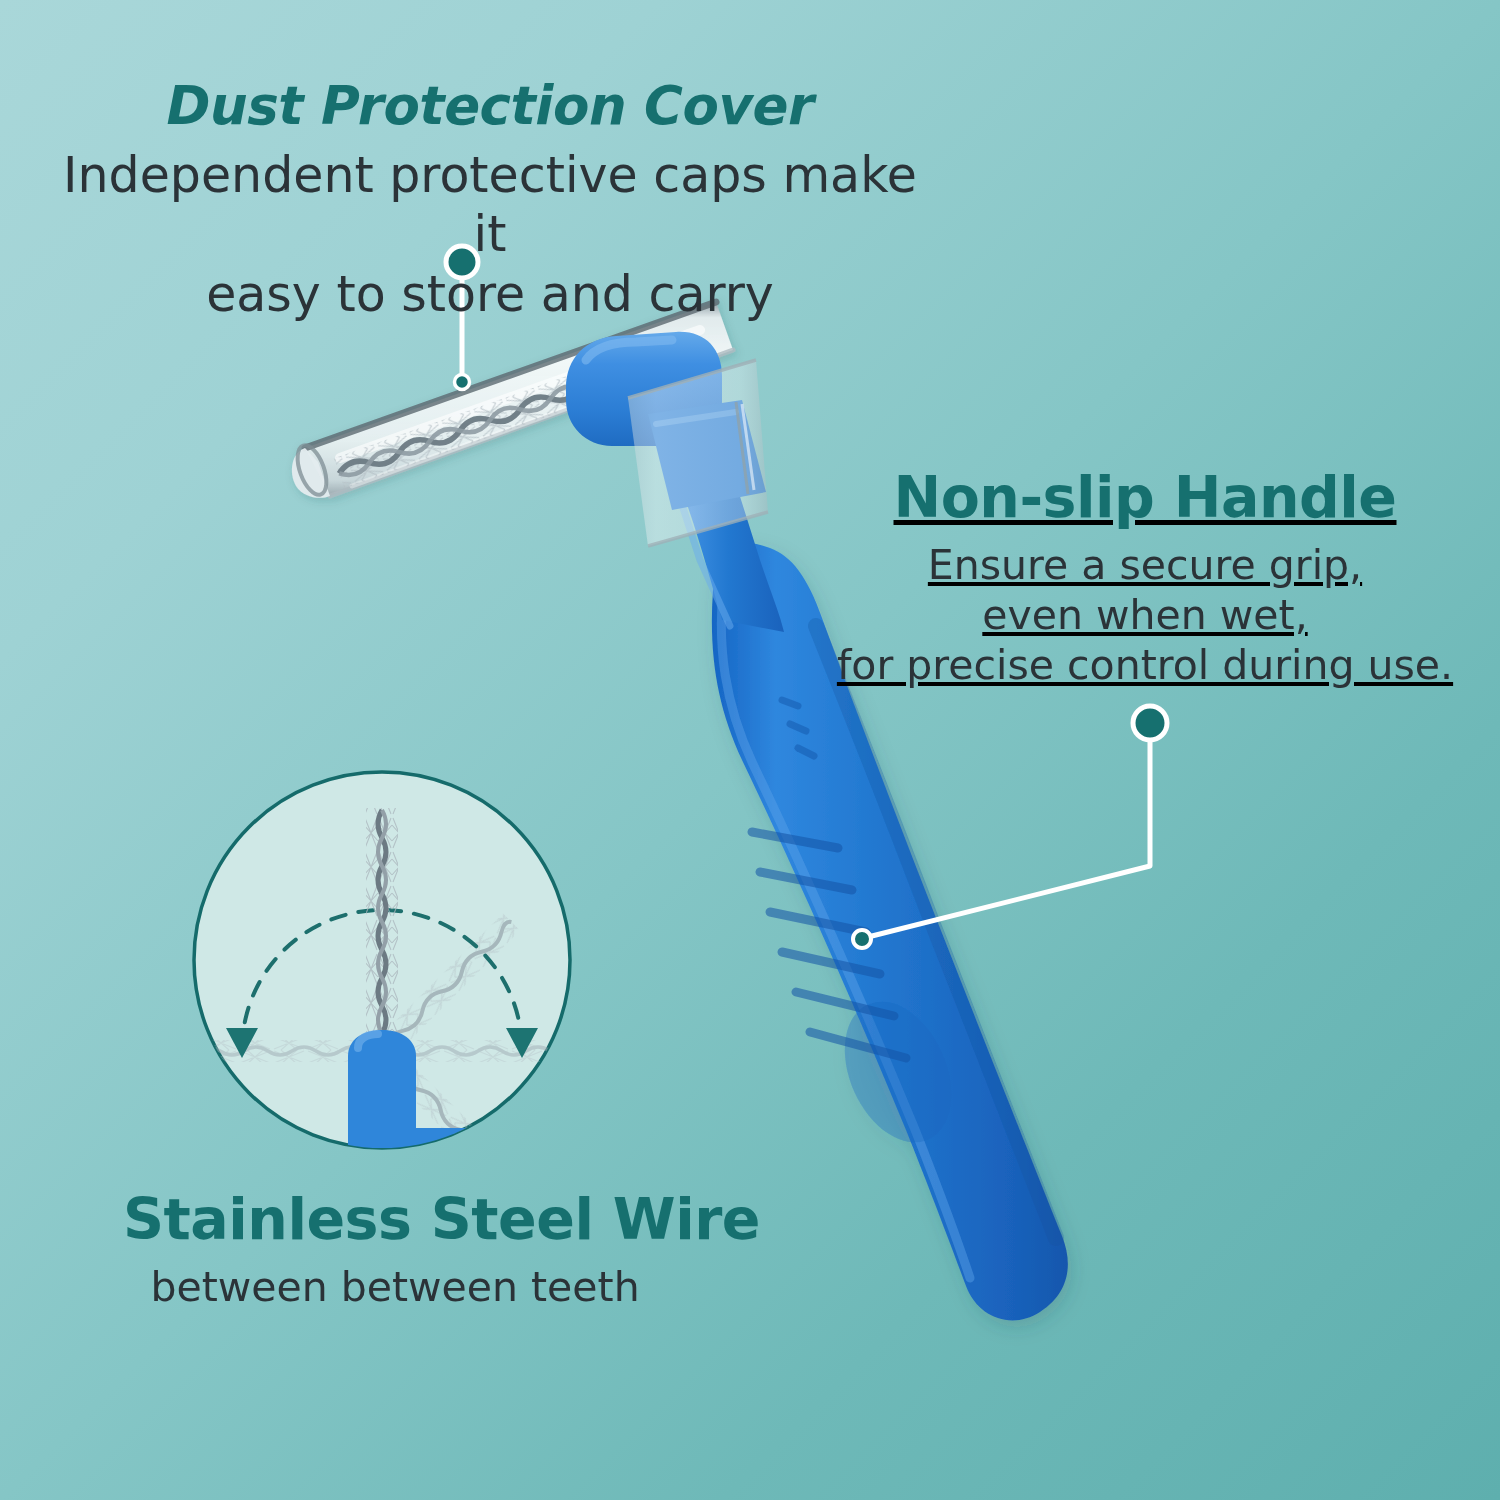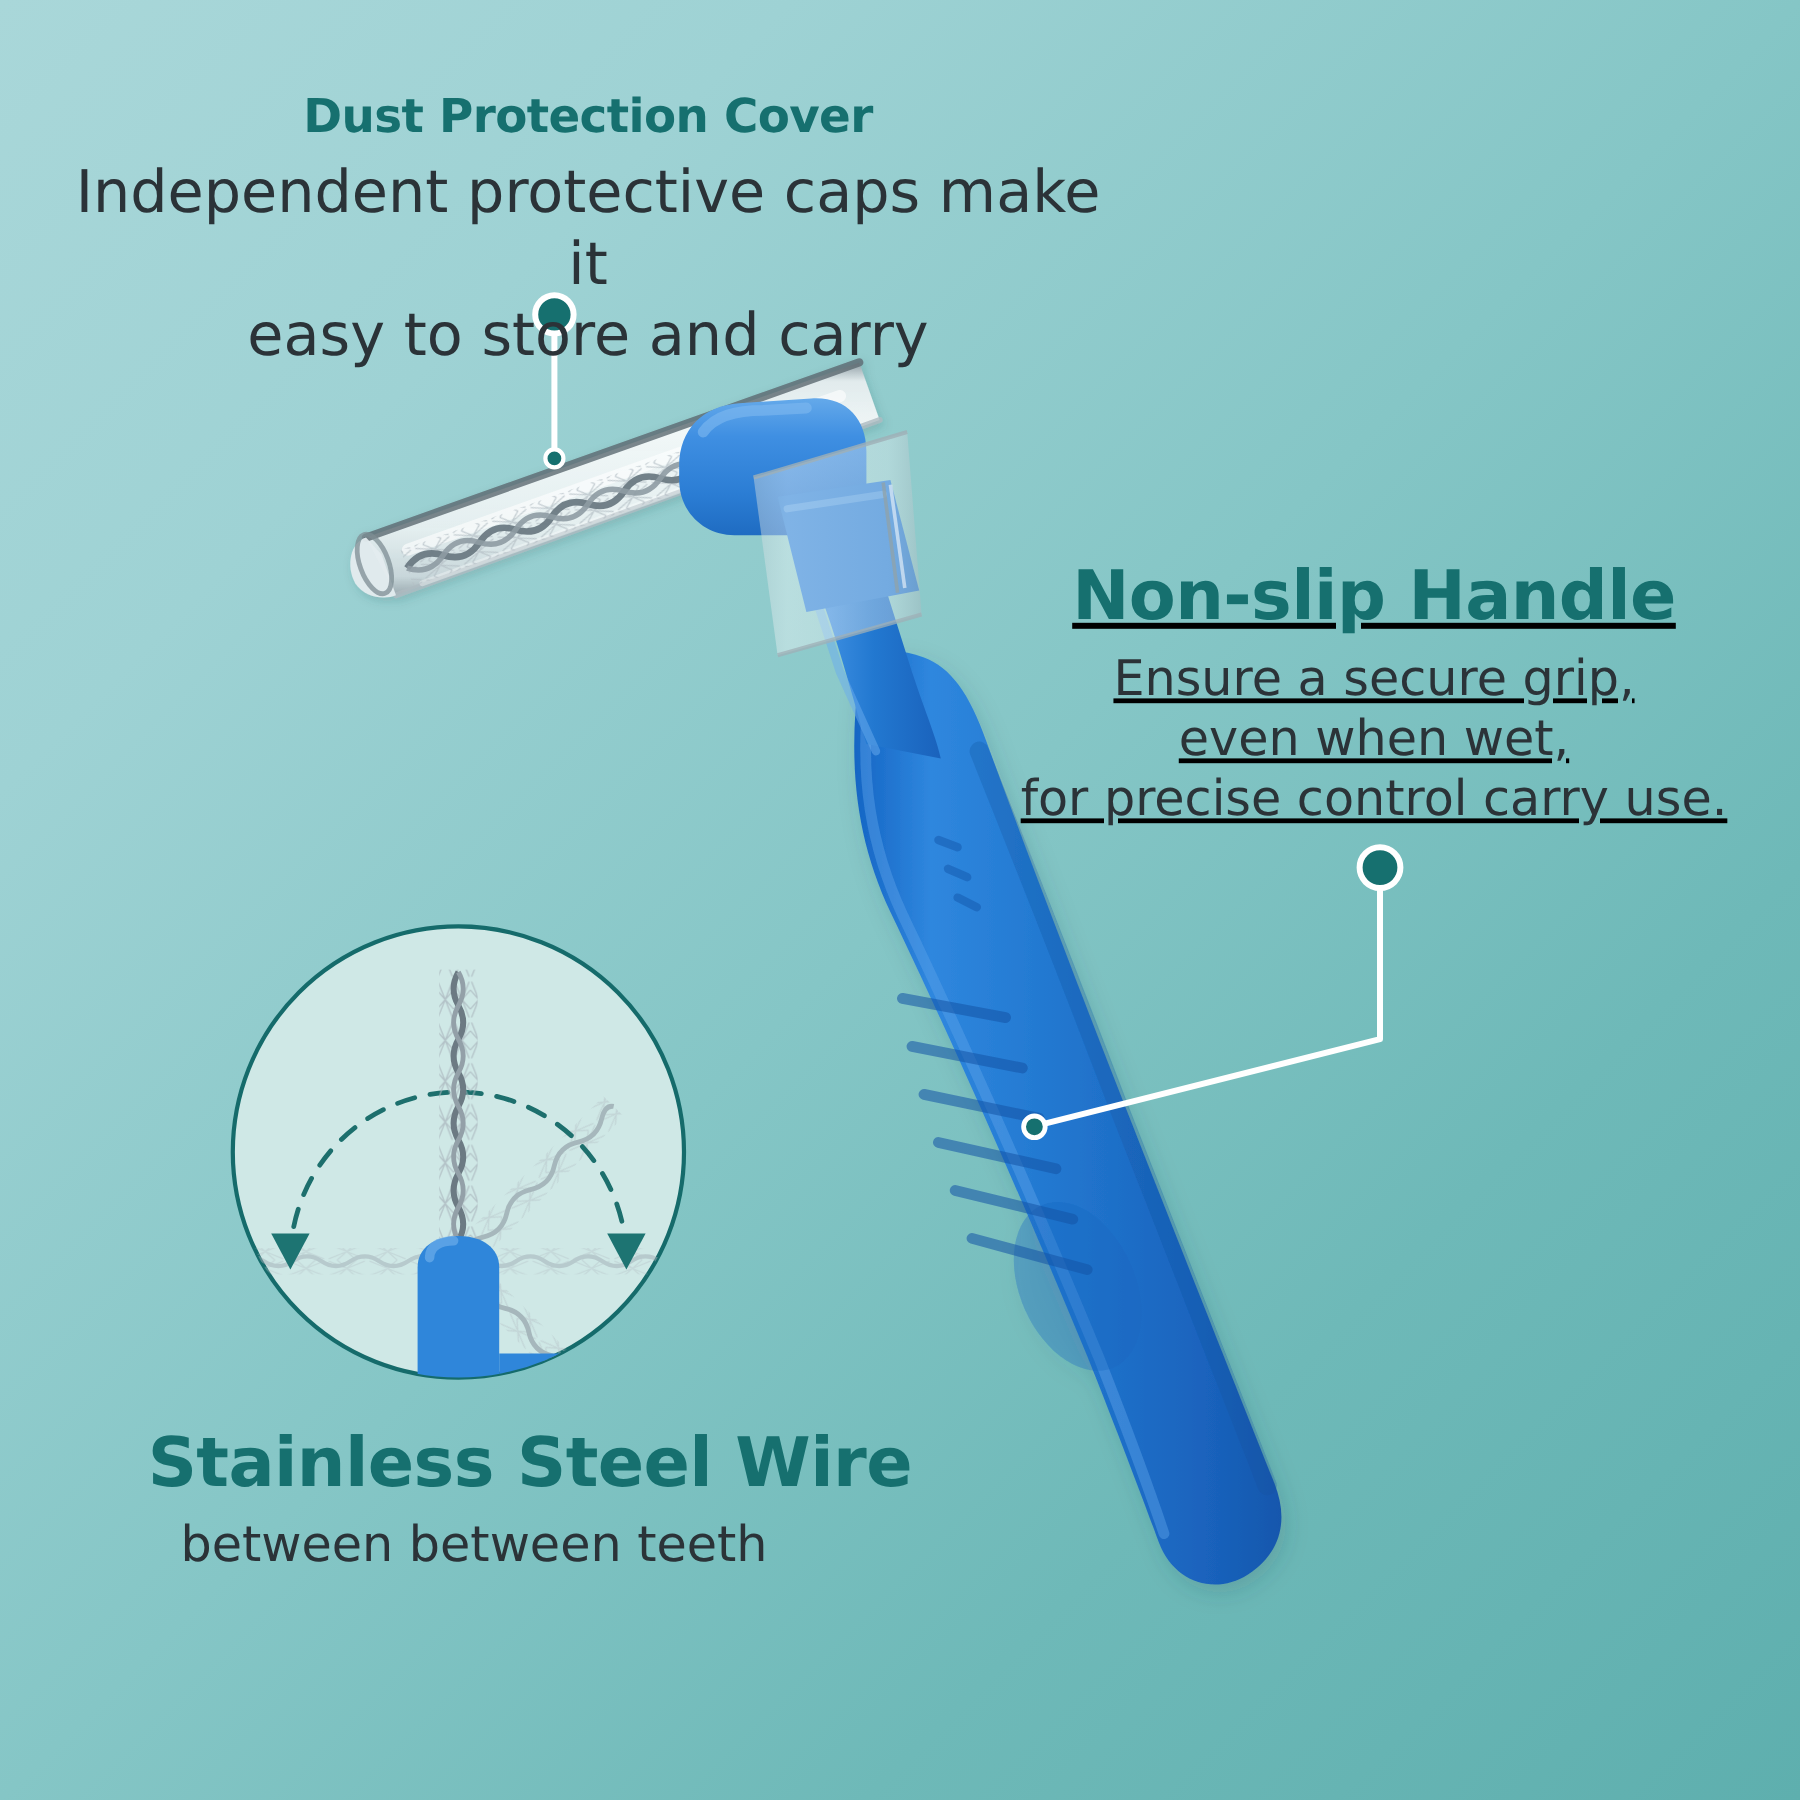--- a/index.html
+++ b/index.html
@@ -22,21 +22,21 @@
     line-height:1.05;
     white-space:nowrap;
   }
   .subline{
     color:#2b3338;
     line-height:1.22;
     font-weight:400;
   }
 
   #block-dust{left:40px;top:78px;width:900px;}
-  #block-dust .headline{font-size:39px;}
+  #block-dust .headline{font-size:53px;font-style:italic;}
   #block-dust .subline{font-size:49px;margin-top:12px;}
 
   #block-handle{left:790px;top:468px;width:710px;text-decoration:underline;}
   #block-handle .headline{font-size:57px;}
   #block-handle .subline{font-size:41px;margin-top:12px;}
 
   #block-wire{left:30px;top:1190px;width:730px;}
   #block-wire .headline{font-size:57px;text-align:right;}
   #block-wire .subline{font-size:41px;margin-top:12px;}
 
@@ -276,21 +276,21 @@
       <div>Independent protective caps make it</div>
       <div>easy  to store and carry</div>
     </div>
   </div>
 
   <div class="block" id="block-handle">
     <div class="headline">Non-slip Handle</div>
     <div class="subline">
       <div>Ensure a secure grip,</div>
       <div>even when wet,</div>
-      <div>for precise control carry use.</div>
+      <div>for precise control during use.</div>
     </div>
   </div>
 
   <div class="block" id="block-wire">
     <div class="headline">Stainless Steel Wire</div>
     <div class="subline">
       <div>between between teeth</div>
     </div>
   </div>
 

